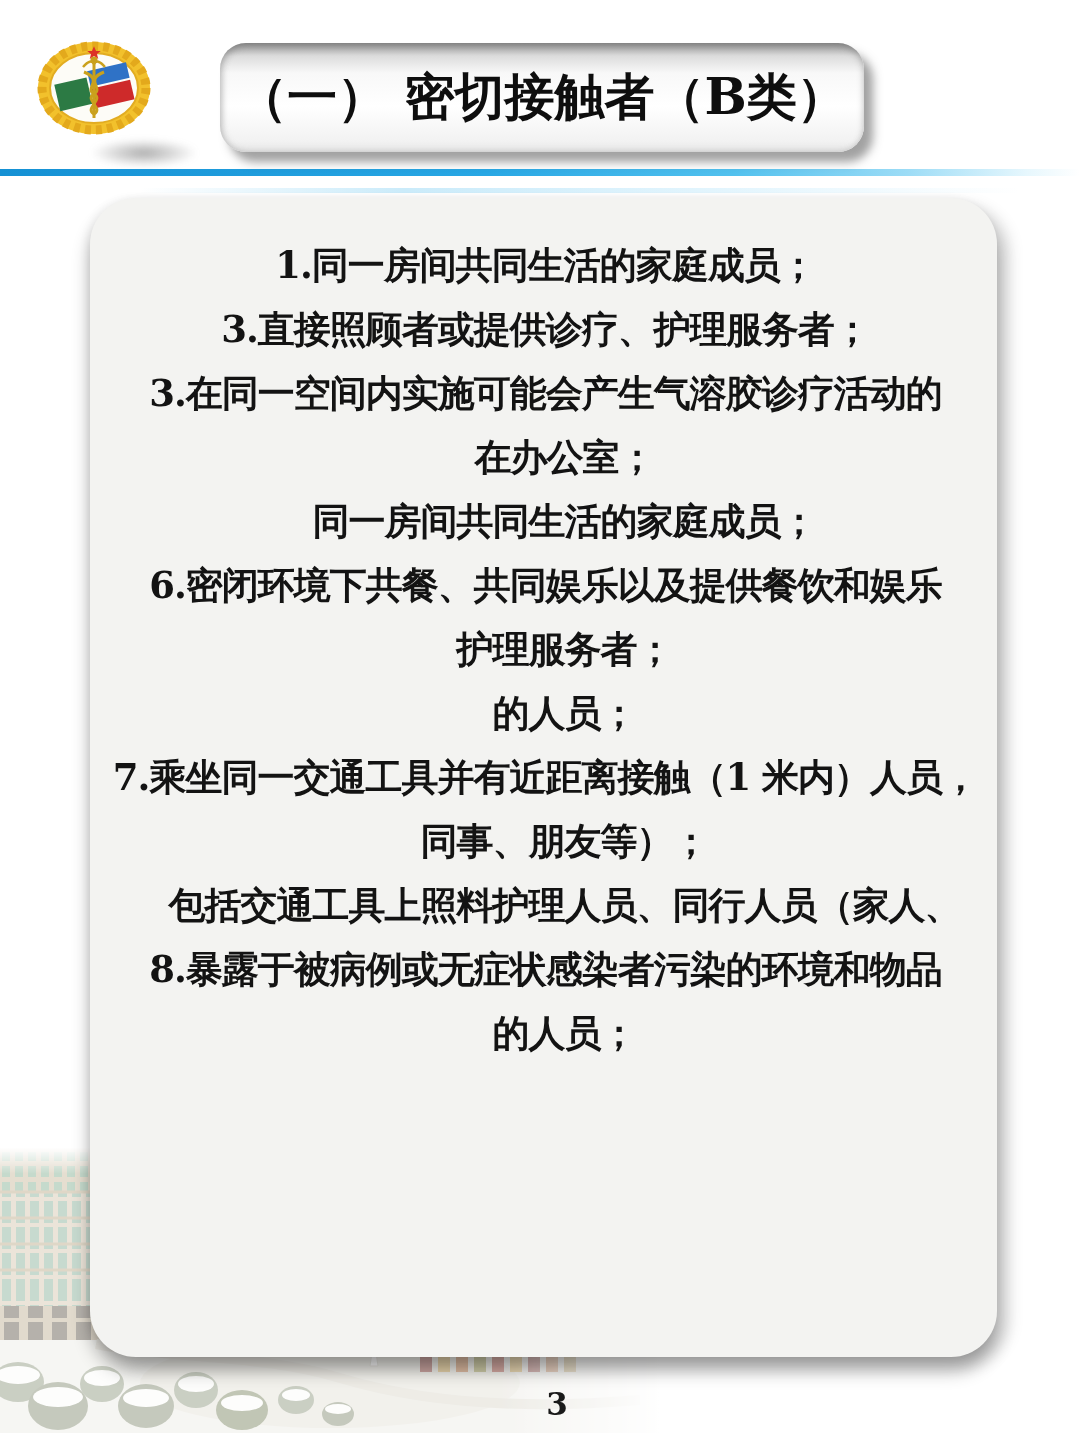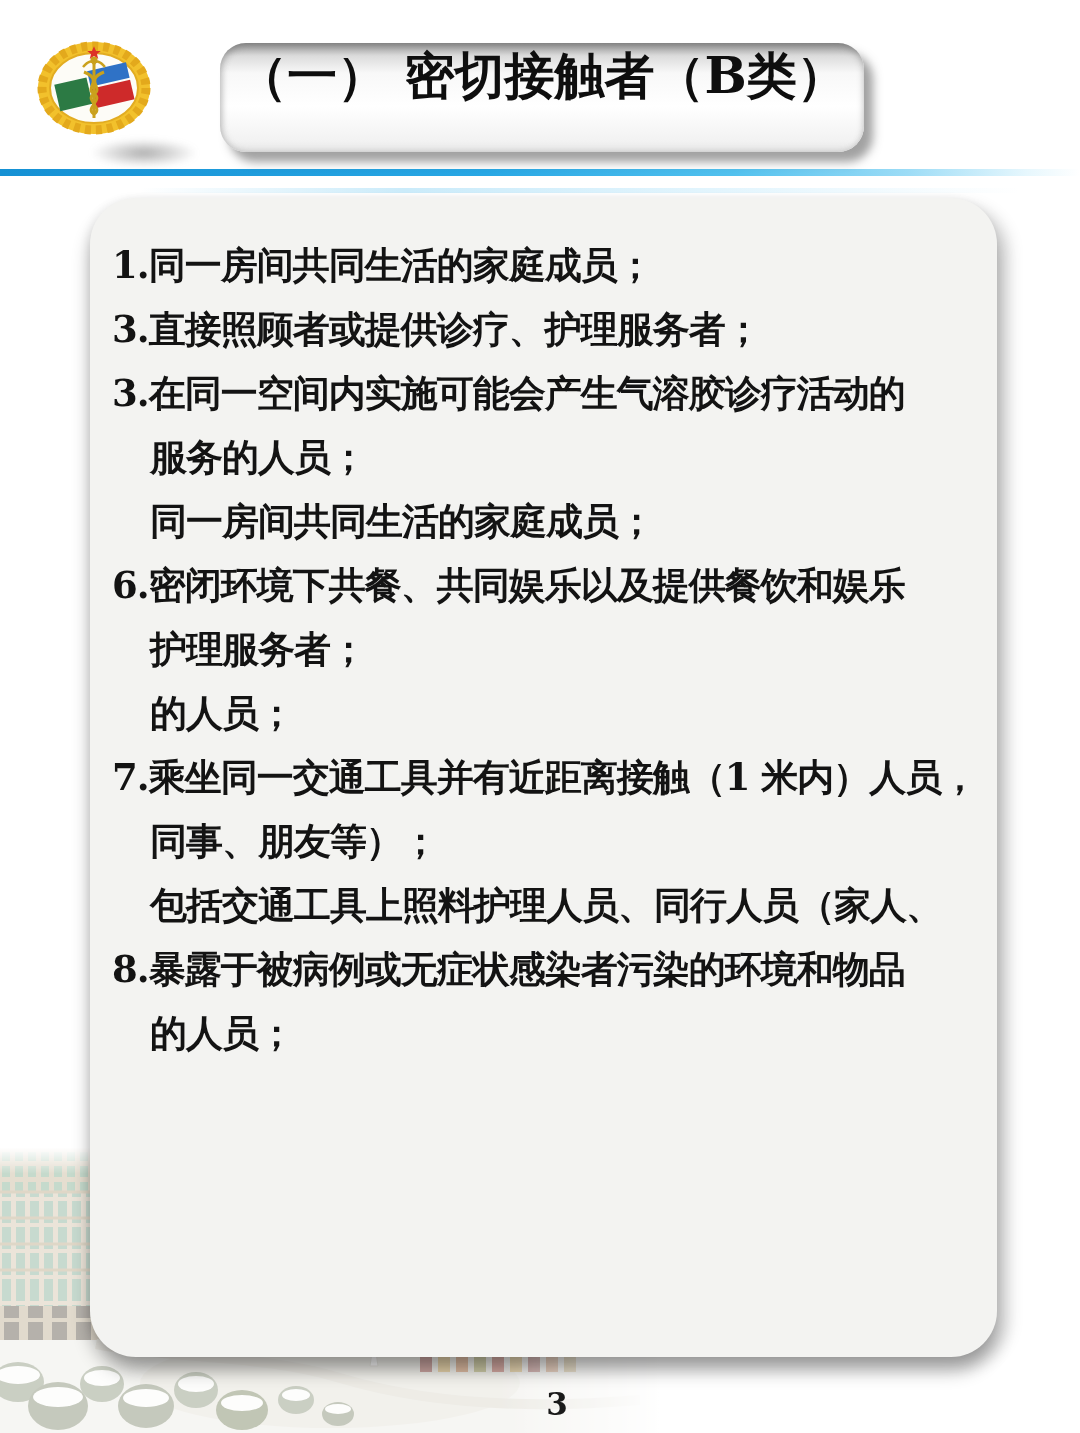--- a/index.html
+++ b/index.html
@@ -15,38 +15,39 @@
     background:radial-gradient(ellipse at center,rgba(105,105,105,.55),rgba(105,105,105,0) 70%);
     filter:blur(3px);
   }
   .title-box{
     position:absolute;left:220px;top:43px;width:644px;height:109px;z-index:10;
     border-radius:26px;
     background:linear-gradient(180deg,#989898 0px,#dcdcdc 13px,#f8f8f8 30px,#ffffff 58%,#f2f2f2 90%,#e6e6e6 100%);
     box-shadow:9px 10px 10px rgba(70,70,70,.5),
                inset 0 3px 7px rgba(90,90,90,.4),
                inset 3px 0 6px rgba(150,150,150,.25);
-    display:flex;align-items:flex-start;justify-content:center;
+    display:flex;align-items:center;justify-content:center;
   }
   .title-text{
     font-size:50px;font-weight:bold;color:#0e0e0e;letter-spacing:0px;white-space:nowrap;
   }
   .divider{
     position:absolute;left:0;top:169px;width:1080px;height:7px;z-index:3;
     background:linear-gradient(90deg,#1591d4 0%,#28a7e4 45%,#52c1ee 68%,#9cdcf6 84%,#e6f7fd 95%,#ffffff 100%);
   }
   .divider-echo{
     position:absolute;left:140px;top:188px;width:880px;height:5px;z-index:2;
     background:linear-gradient(90deg,rgba(150,215,245,0) 0%,rgba(150,215,245,.5) 30%,rgba(170,225,250,.3) 70%,rgba(170,225,250,0) 100%);
   }
   
   .content-box{
     position:absolute;left:90px;top:198px;width:907px;height:1159px;z-index:5;
     border-radius:46px;background:#f3f3f1;
     box-shadow:0 14px 18px rgba(0,0,0,.30),12px 8px 16px rgba(0,0,0,.14),-3px 0 8px rgba(0,0,0,.05);
+    text-align:center;
   }
   .list{padding:35px 18px 0 22px;}
   .line{
     font-size:37px;font-weight:bold;color:#131313;letter-spacing:-1px;
     line-height:64px;height:64px;white-space:nowrap;
   }
   .line.cont{padding-left:38px;}
   
   .page-number{
     position:absolute;left:557px;top:1386px;transform:translateX(-50%);z-index:6;
@@ -160,21 +161,21 @@
 <div class="content-box">
   <div class="list">
       <div>
         <div class="line">1.同一房间共同生活的家庭成员；</div>
       </div>
       <div>
         <div class="line">3.直接照顾者或提供诊疗、护理服务者；</div>
       </div>
       <div>
         <div class="line">3.在同一空间内实施可能会产生气溶胶诊疗活动的</div>
-        <div class="line cont">服务的人员；</div>
+        <div class="line cont">在办公室；</div>
       </div>
       <div>
         <div class="line cont">同一房间共同生活的家庭成员；</div>
       </div>
       <div>
         <div class="line">6.密闭环境下共餐、共同娱乐以及提供餐饮和娱乐</div>
         <div class="line cont">护理服务者；</div>
       </div>
       <div>
         <div class="line cont">的人员；</div>

